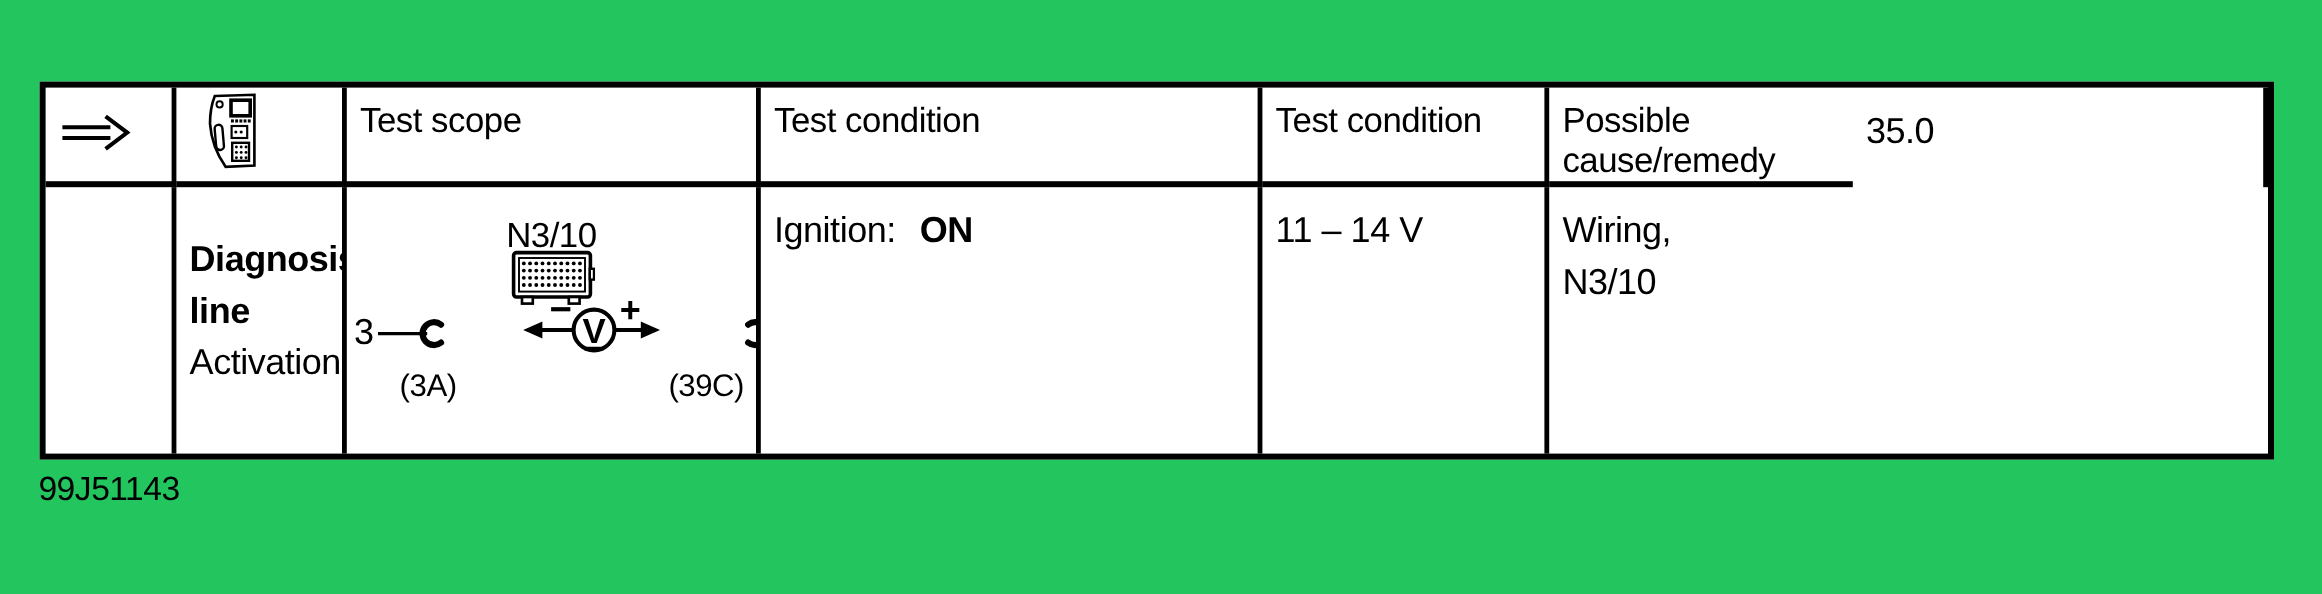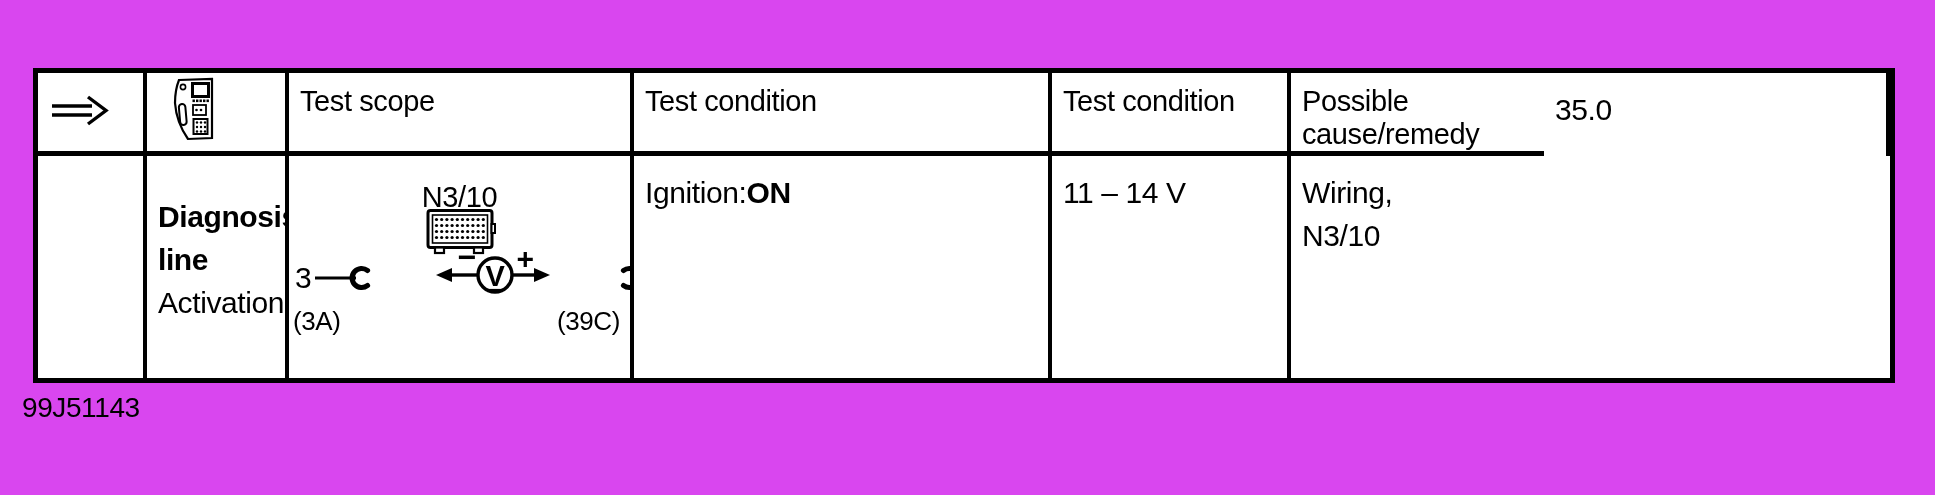--- a/index.html
+++ b/index.html
@@ -1,17 +1,17 @@
 <!DOCTYPE html>
 <html><head>
 <meta charset="utf-8">
 <style>
   html,body{margin:0;padding:0;background:#fff;}
   .page{
-    position:relative;width:1935px;height:495px;background:#d946ef;
+    position:relative;width:1935px;height:495px;background:#22c55e;
     font-family:"Liberation Sans","DejaVu Sans",sans-serif;color:#000;
     letter-spacing:-0.4px;overflow:hidden;
   }
   .table{
     position:absolute;left:33px;top:68px;width:1862px;height:315px;
     border:5px solid #000;box-sizing:border-box;background:#fff;
     display:grid;
     grid-template-columns:109px 142px 345px 418px 239px 253px 346px;
     grid-template-rows:83px 222px;
   }
@@ -20,24 +20,24 @@
   .hcell{border-bottom:5px solid #000;font-size:29px;padding:12px 8px 0 11px;}
   .icon-cell{padding:0;}
   .dcell{font-size:30px;padding:15px 8px 0 11px;line-height:43px;}
   .step-cell{}
   .bold{font-weight:bold;margin-top:24px;}
   .conn-cell{position:relative;padding:0;}
   .conn-label{position:absolute;top:20px;left:0;width:100%;text-align:center;font-size:29px;}
   .connector-svg{position:absolute;top:52px;left:50%;transform:translateX(-50%);}
   .pin-label{position:absolute;font-size:30px;line-height:32px;}
   .probe-svg{position:absolute;}
-  .socket-sub{position:absolute;font-size:26px;line-height:28px;}
+  .socket-sub{position:absolute;font-size:26px;line-height:28px;margin-left:40px;}
   .meter-svg{position:absolute;left:144px;top:88px;}
-  .cond-value{font-weight:bold;}
-  .docid{position:absolute;left:22px;top:392px;font-size:28px;}
+  .cond-value{font-weight:bold;margin-left:20px;}
+  .docid{position:absolute;left:32px;top:392px;font-size:28px;}
   svg{display:block;}
   .svgtxt{font-family:"Liberation Sans","DejaVu Sans",sans-serif;}
 </style>
 </head>
 <body>
 
 <div class="page">
 
   <div class="table">
 

